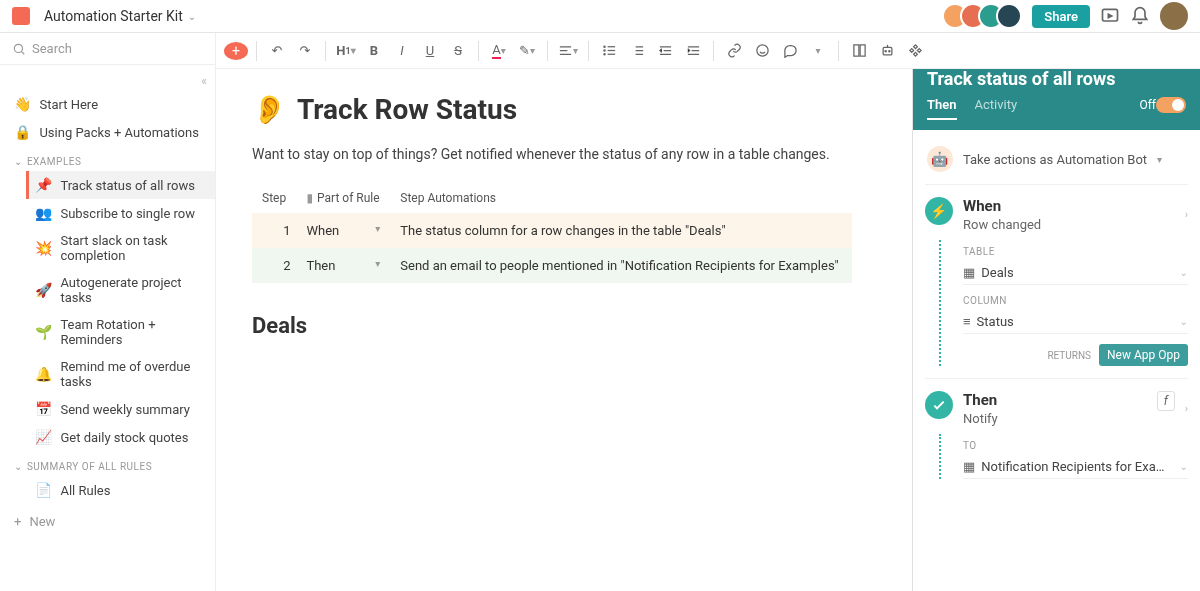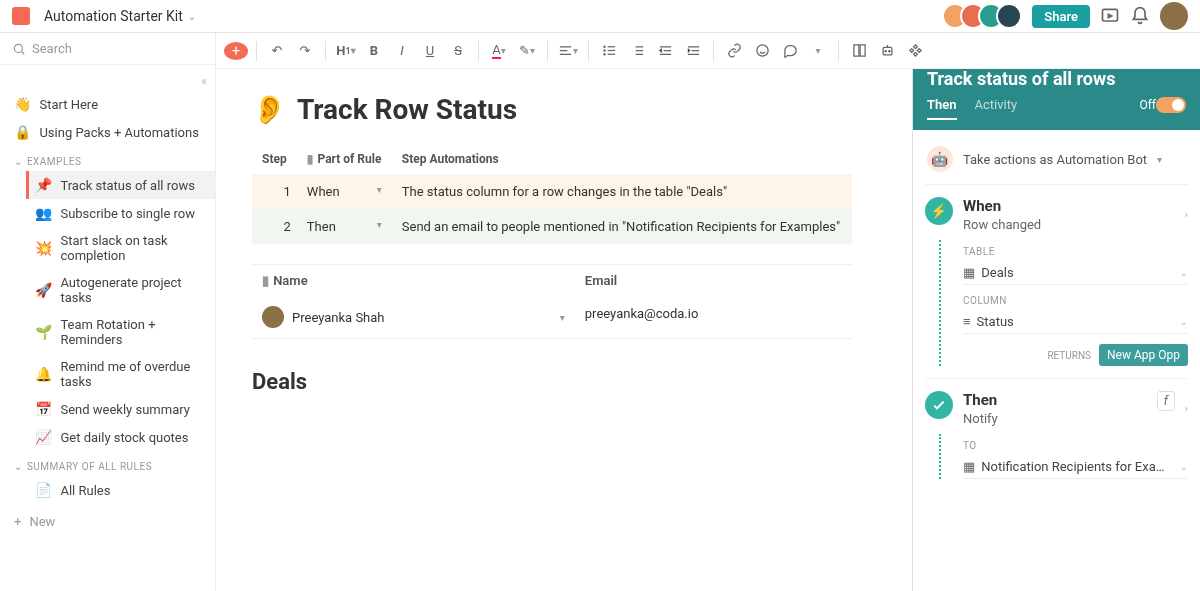--- a/index.html
+++ b/index.html
@@ -37,21 +37,21 @@
 .tb-btn{min-width:24px;height:24px;display:flex;align-items:center;justify-content:center;color:#666;cursor:pointer;font-size:13px;border-radius:3px}
 .tb-red{width:18px;height:18px;background:#f46a54;border-radius:50%;color:#fff;font-size:14px;line-height:1}
 .tb-sep{width:1px;height:20px;background:#e0e0e0;margin:0 4px}
 .tb-btn svg{width:15px;height:15px}
 
 .doc{flex:1;padding:60px 36px 20px;overflow:auto}
 .doc h1{font-size:28px;font-weight:700;display:flex;align-items:center;gap:10px;margin-bottom:18px}
 .doc p{font-size:14px;color:#444;margin-bottom:18px;line-height:1.5}
 
 .rules-table{width:600px;border-collapse:collapse;font-size:13px;margin-bottom:20px}
-.rules-table th{text-align:left;padding:8px 10px;font-weight:700;color:#555;font-size:12px}
+.rules-table th{text-align:left;padding:8px 10px;font-weight:400;color:#555;font-size:12px}
 .rules-table td{padding:10px;vertical-align:top}
 .rules-table tbody tr.r1{background:#fdf4ea}
 .rules-table tbody tr.r2{background:#f0f7f0}
 .rules-table .step-num{text-align:right;padding-right:6px}
 .dd{color:#999;font-size:10px}
 
 .recipients{width:600px;border-collapse:collapse;font-size:13px;border-top:1px solid #eee;border-bottom:1px solid #eee}
 .recipients th{text-align:left;padding:8px 10px;font-weight:600;color:#555;font-size:13px}
 .recipients td{padding:10px;vertical-align:top}
 .person{display:flex;align-items:center;gap:8px}
@@ -295,20 +295,21 @@
             <path d="M12 3l3 3-3 3-3-3zM6 9l3 3-3 3-3-3zM18 9l3 3-3 3-3-3zM12 15l3 3-3 3-3-3z"></path>
           </svg>
         </div>
 </div>
 
 <div class="doc">
   <h1>
           <span>👂</span>
           <span>Track Row Status</span>
         </h1>
+  <p>Want to stay on top of things?  Get notified whenever the status of any row in a table changes.</p>
 
   <table class="rules-table">
     <thead>
             <tr>
       <th>Step</th>
       <th><span style="color:#999;margin-right:4px">▮</span><span>Part of Rule</span></th>
       <th>Step Automations</th>
     </tr>
           </thead>
     <tbody>
@@ -319,40 +320,20 @@
       </tr>
       <tr class="r2">
         <td class="step-num">2</td>
         <td><span>Then</span> <span class="dd" style="float:right">▾</span></td>
         <td>Send an email to people mentioned in "Notification Recipients for Examples"</td>
       </tr>
     </tbody>
   </table>
 
 
-  <table class="recipients">
-    <thead>
-            <tr>
-      <th><span style="color:#999;margin-right:4px">▮</span><span>Name</span></th>
-      <th>Email</th>
-    </tr>
-          </thead>
-    <tbody>
-      <tr>
-        <td>
-                <div class="person">
-                  <div class="pa"></div>
-                  <span>Preeyanka Shah</span>
-                  <span class="dd" style="margin-left:auto">▾</span>
-                </div>
-              </td>
-        <td>preeyanka@coda.io</td>
-      </tr>
-    </tbody>
-  </table>
 
   <div class="section-h2">Deals</div>
 </div>
 
 <div class="panel">
   <div class="panel-hdr">
     <div class="panel-hdr-top">
       <span style="cursor:pointer">‹</span>
       <span>Automations</span>
       <span class="spacer"></span>

